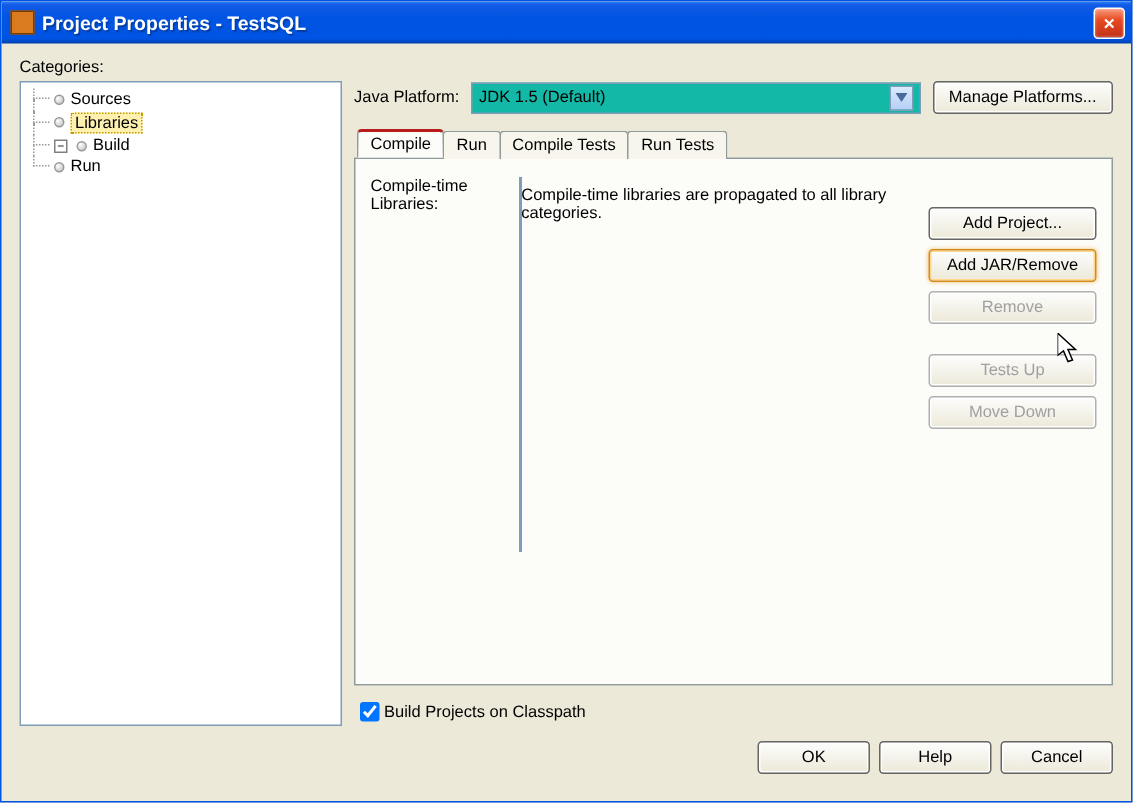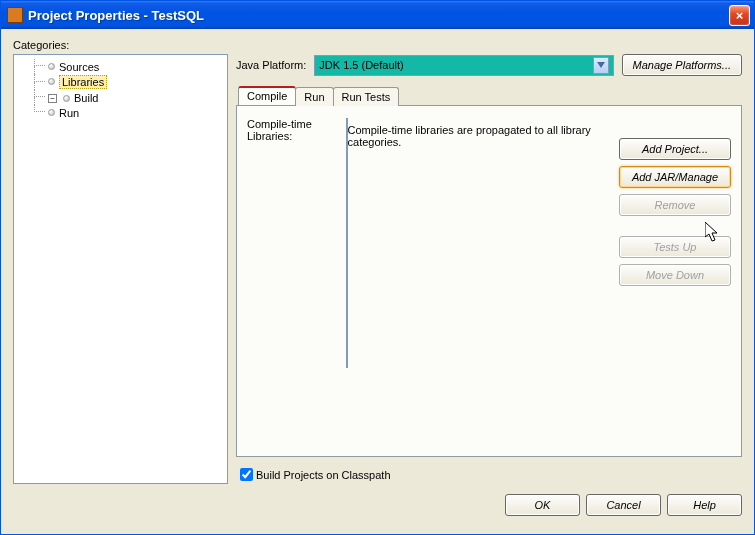--- a/index.html
+++ b/index.html
@@ -52,21 +52,21 @@
   }
   .columns {
     display: flex;
     gap: 8px;
   }
   .tree-panel {
     width: 215px;
     height: 430px;
     background: #fff;
     border: 1px solid #7f9db9;
-    padding: 4px 18px;
+    padding: 4px 6px;
     overflow: auto;
   }
   .tree ul { list-style: none; margin: 0; padding-left: 14px; }
   .tree > ul { padding-left: 2px; }
   .tree li {
     position: relative;
     padding: 1px 0 1px 14px;
     white-space: nowrap;
   }
   .tree li::before {
@@ -137,21 +137,20 @@
     height: 22px;
     padding: 0 10px;
     background: linear-gradient(to bottom,#fdfdfd,#ece9d8);
     border: 1px solid #666;
     border-radius: 3px;
     font-family: inherit;
     font-size: 11px;
     display: inline-flex; align-items: center; justify-content: center;
     box-shadow: 0 0 0 1px #fff inset;
     color: #000;
-    font-style: italic;
   }
   .xpbtn:disabled, .xpbtn.disabled {
     color: #a0a0a0;
     border-color: #b0b0b0;
   }
   .xpbtn.hot {
     border: 1px solid #d48a1a;
     box-shadow: 0 0 0 1px #ffd68a inset, 0 0 3px rgba(230,160,30,0.6);
   }
   .tabs {
@@ -272,51 +271,52 @@
                 <polygon points="0,0 8,0 4,6" fill="#4a6a9a"></polygon>
               </svg>
           </span>
         </div>
         <button class="xpbtn">Manage Platforms...</button>
       </div>
 
       <div class="tabs">
         <div class="tab active">Compile</div>
         <div class="tab">Run</div>
+        <div class="tab">Compile Tests</div>
         <div class="tab">Run Tests</div>
       </div>
 
       <div class="tab-body">
         <div class="lib-row">
           <div class="lib-list-wrap">
             <div class="group-label">Compile-time Libraries:</div>
             <div class="lib-list"></div>
             <div class="hint">Compile-time libraries are propagated to all library categories.</div>
           </div>
           <div class="btncol">
             <div style="height:14px"></div>
             <button class="xpbtn">Add Project...</button>
-            <button class="xpbtn hot">Add JAR/Manage</button>
+            <button class="xpbtn hot">Add JAR/Remove</button>
             <button class="xpbtn disabled" disabled="">Remove</button>
             <div class="gap"></div>
             <button class="xpbtn disabled" disabled="">Tests Up</button>
             <button class="xpbtn disabled" disabled="">Move Down</button>
           </div>
         </div>
       </div>
 
       <div class="chk-row">
         <input type="checkbox" checked="" style="">
         <span>Build Projects on Classpath</span>
       </div>
     </div>
   </div>
 
   <div class="foot-bar">
     <button class="xpbtn">OK</button>
+    <button class="xpbtn">Help</button>
     <button class="xpbtn">Cancel</button>
-    <button class="xpbtn">Help</button>
   </div>
 </div>
 
 <svg class="cursor" viewBox="0 0 16 22">
   <polygon points="0,0 0,15 4,12 7,19 10,18 7,11 12,11" fill="#fff" stroke="#000" stroke-width="1"></polygon>
 </svg>
 
 </body></html>

